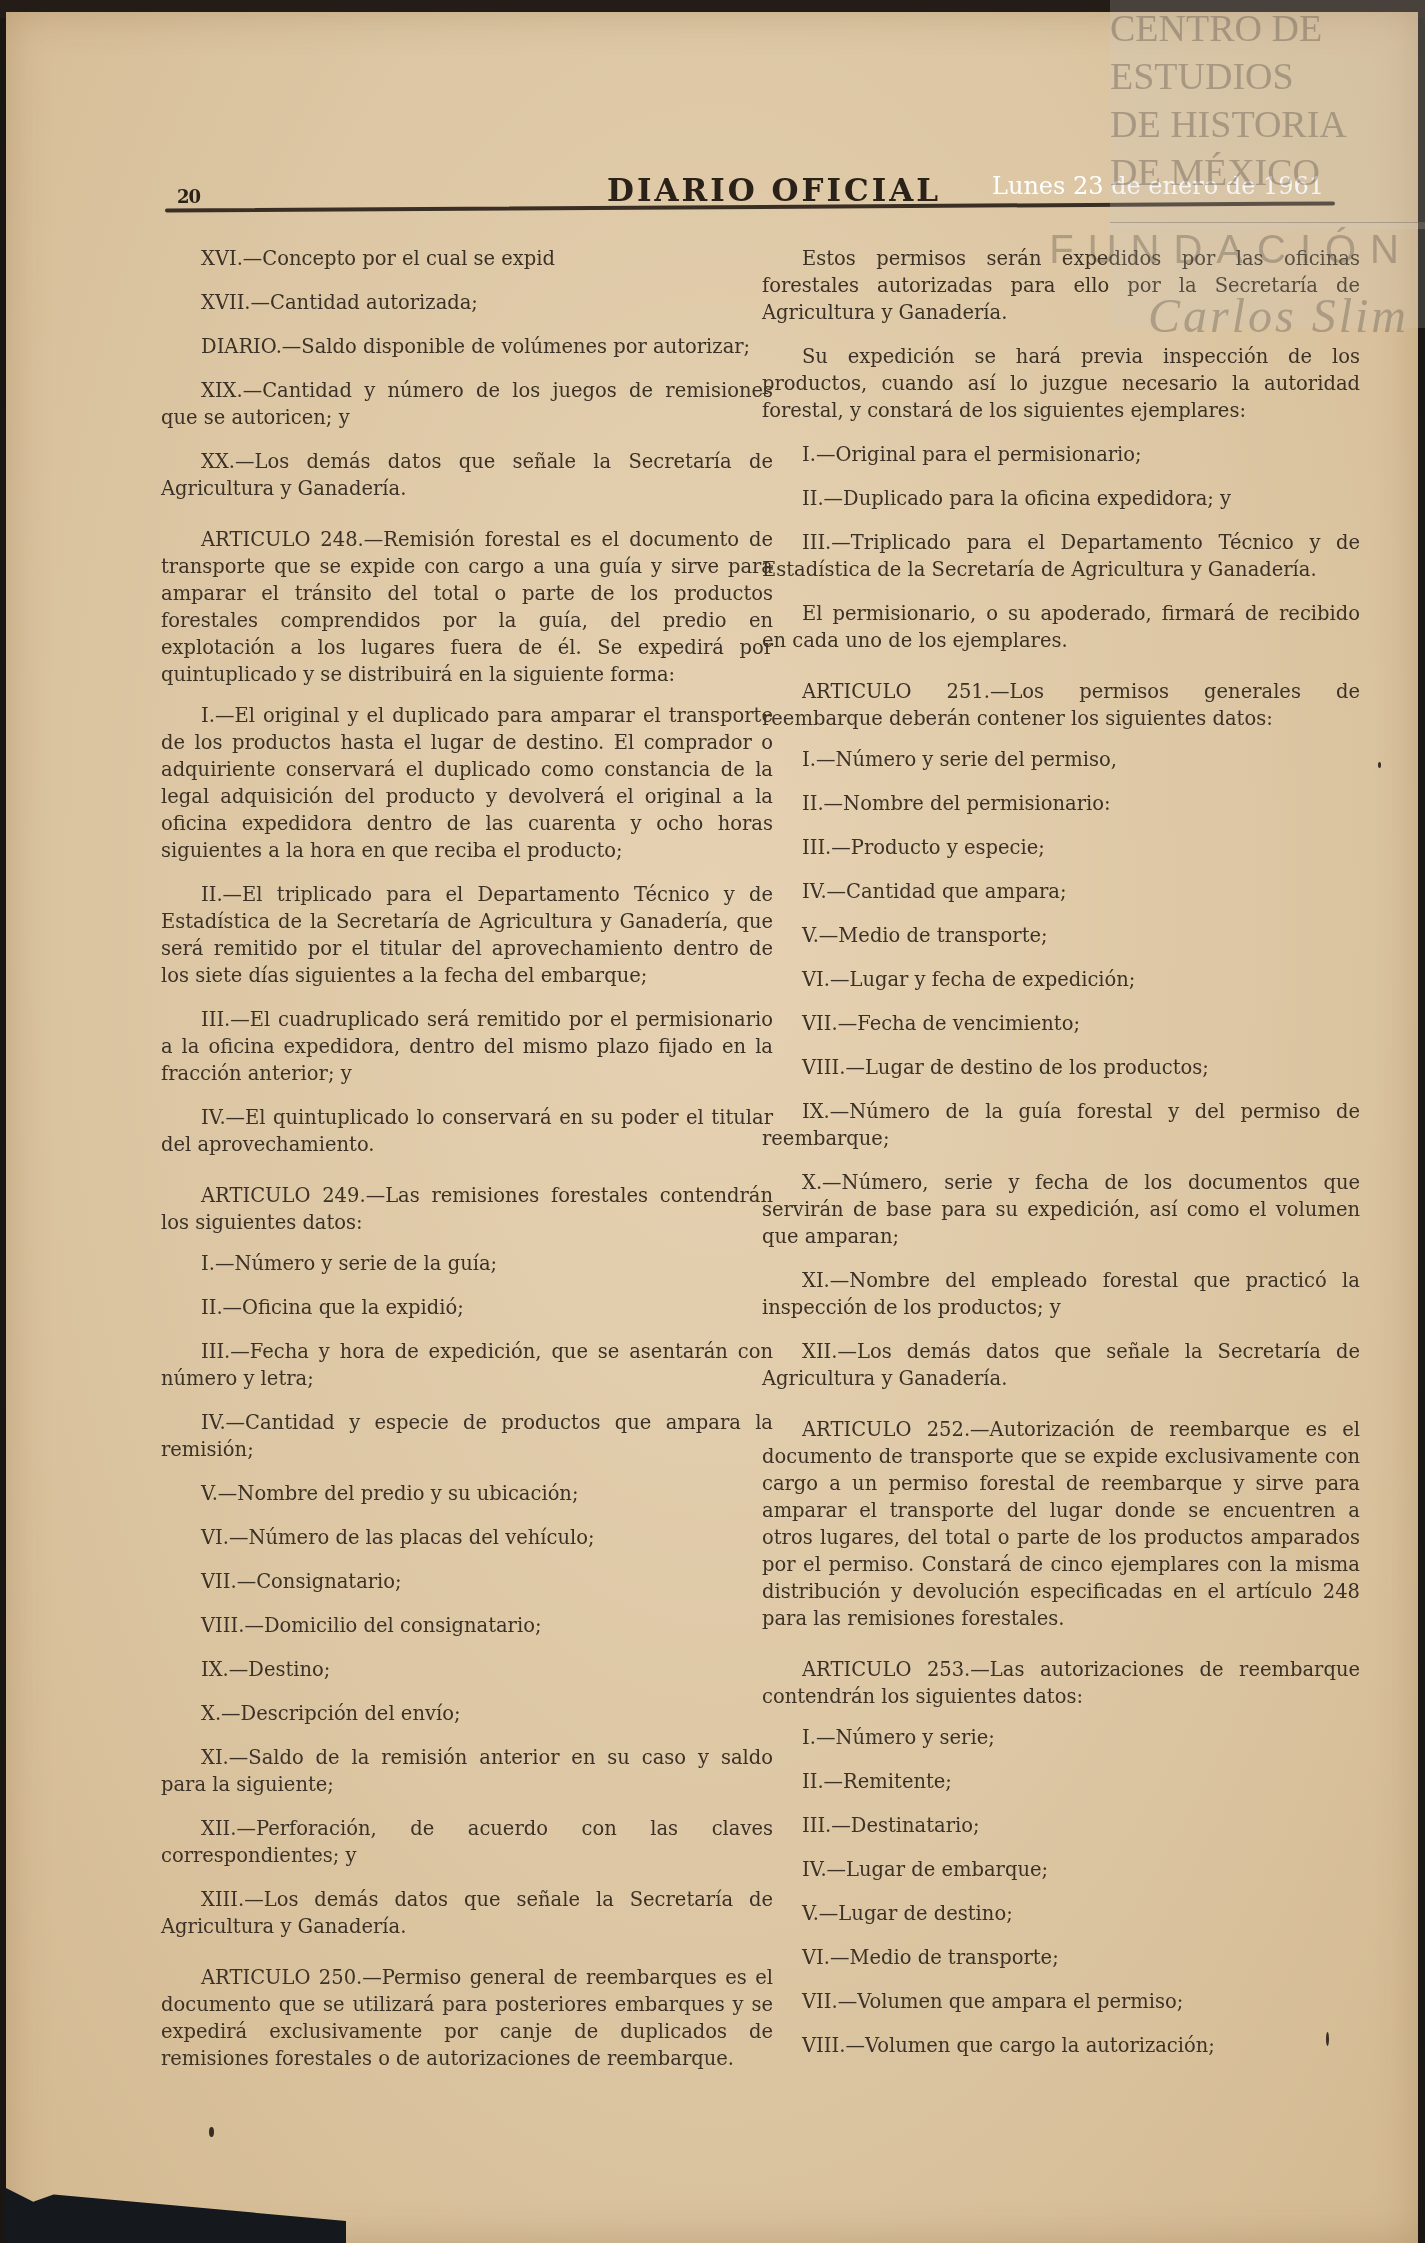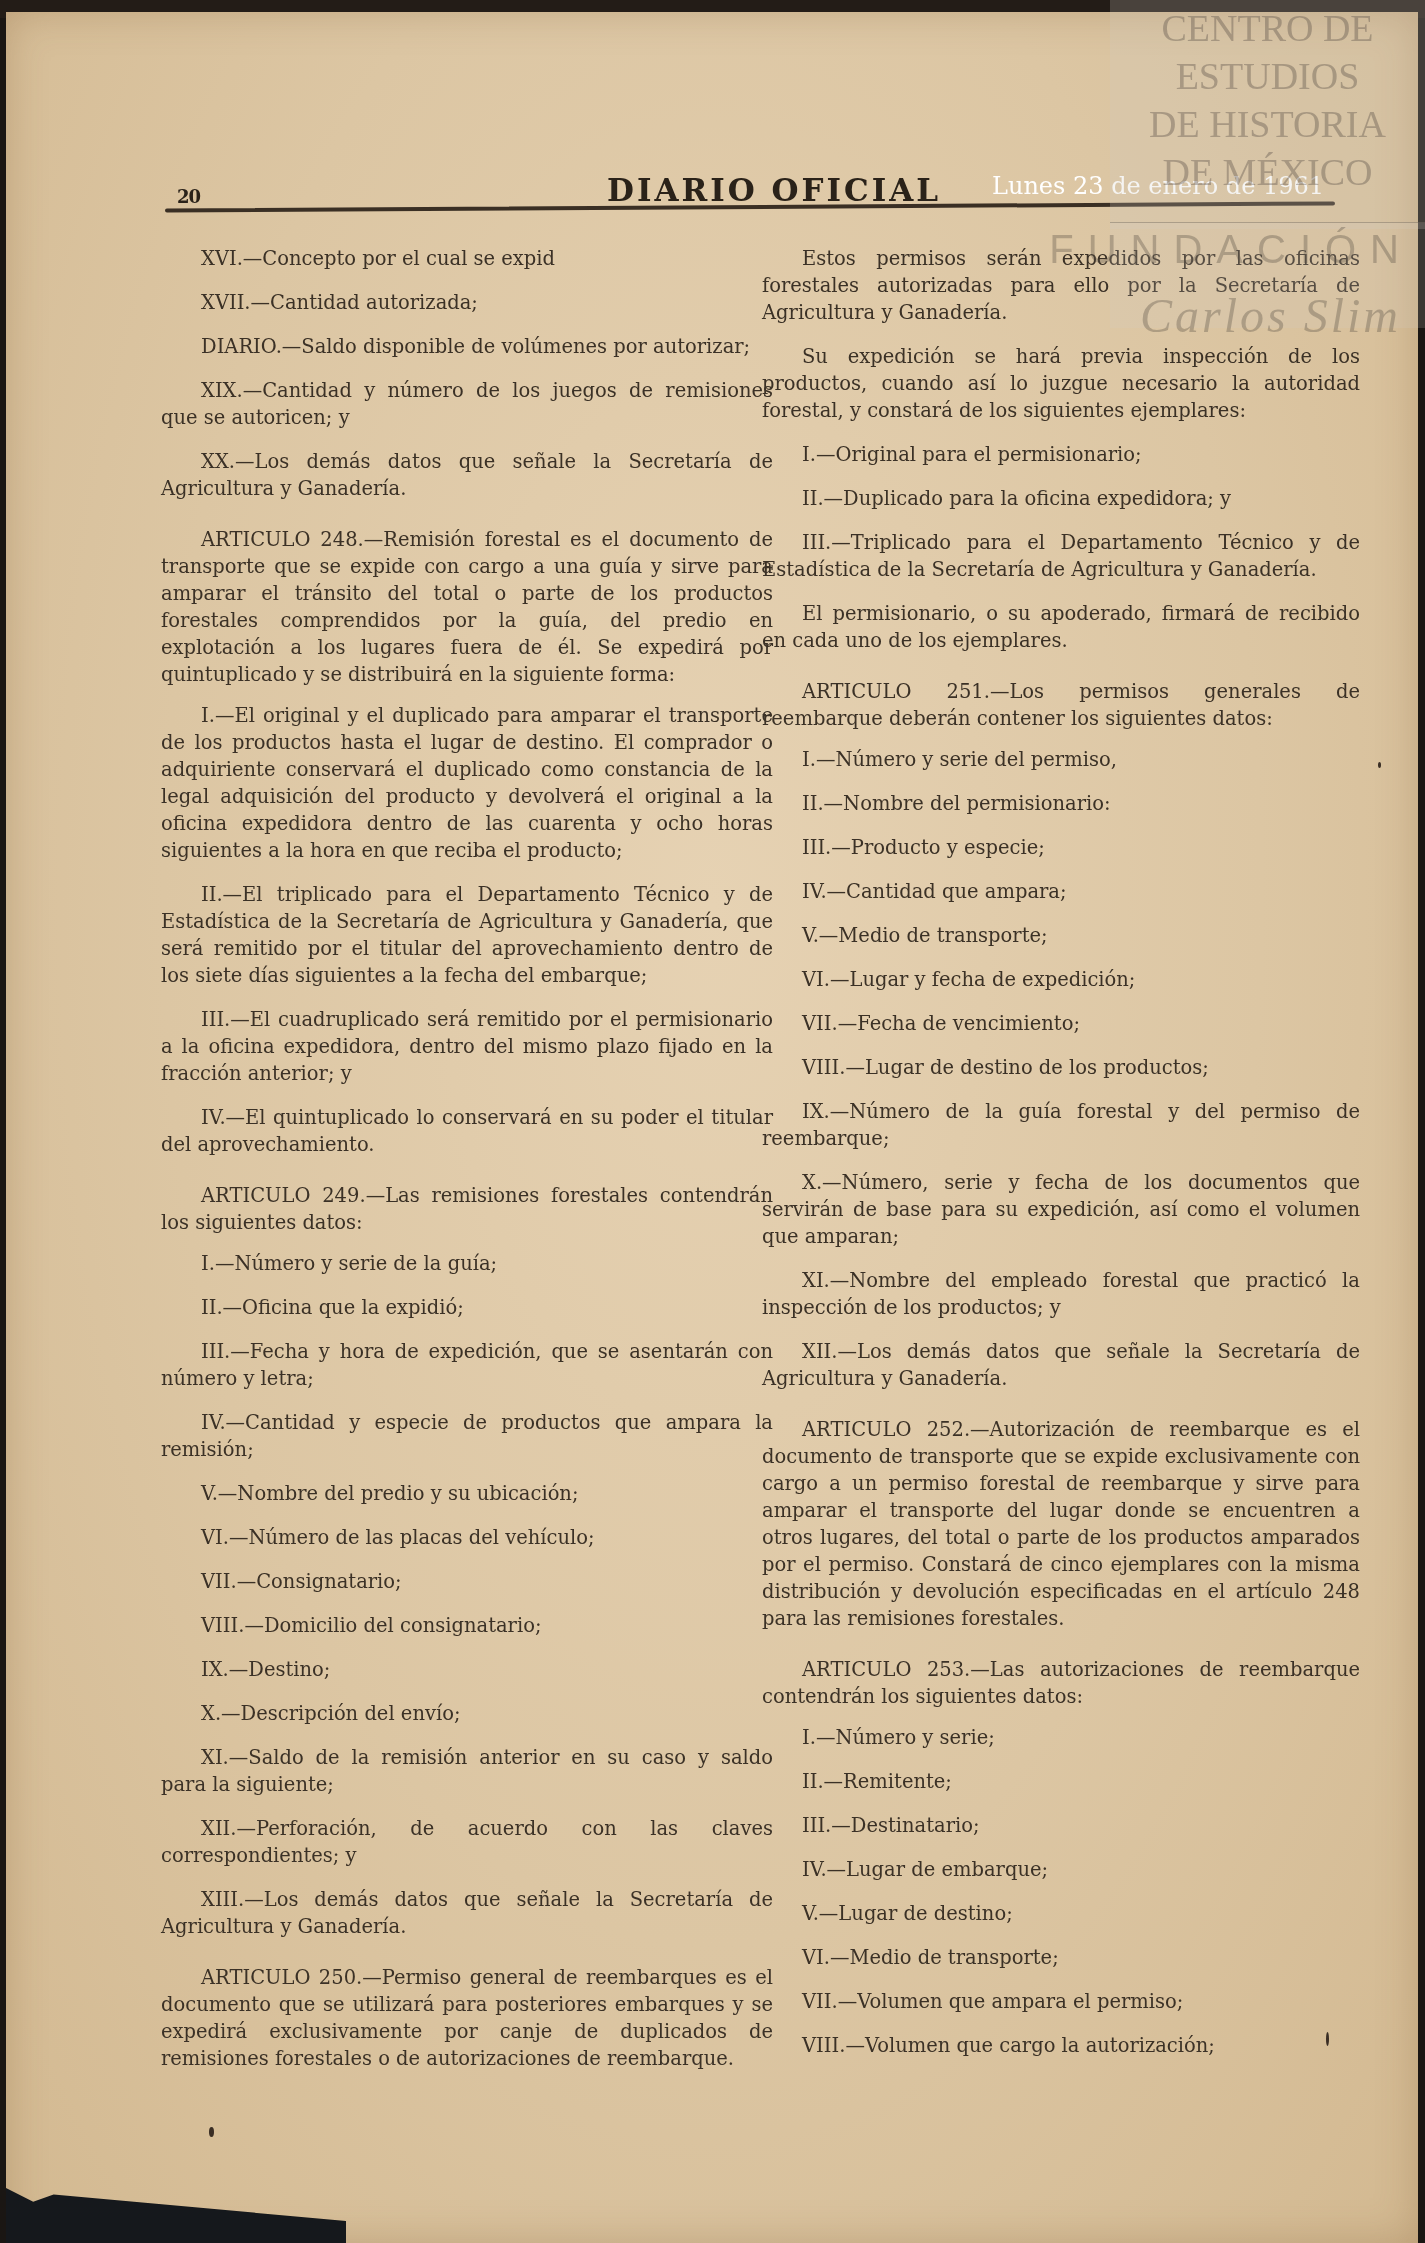--- a/index.html
+++ b/index.html
@@ -35,33 +35,33 @@
   .col-left { left: 145px; margin-left: 16px; }
   .col-right { left: 762px; width: 598px; }
   .para { margin: 0 0 14px 0; text-indent: 40px; }
   .para.item { margin-bottom: 17px; }
   .para.article { margin-top: 24px; }
 
   .watermark {
     position: absolute; right: 0; top: 0; width: 315px; height: 225px;
     background: rgba(210,205,198,0.22);
     color: rgba(90,80,70,0.38);
-    font-family: "Liberation Serif", serif; text-align: center;
+    font-family: "Liberation Serif", serif; text-align: left;
     font-size: 38px; line-height: 48px; padding-top: 4px;
   }
   .watermark-band {
     position: absolute; right: 0; top: 222px; width: 315px; height: 105px;
     background: rgba(210,205,198,0.18); border-top: 1px solid rgba(90,80,70,0.35);
   }
   .watermark-fundacion {
     position: absolute; right: 12px; top: 227px; font-family: Liberation Sans, sans-serif;
     font-size: 40px; letter-spacing: 14px; color: rgba(90,80,70,0.35);
   }
   .watermark-signature {
-    position: absolute; right: 24px; top: 288px; font-family: "Liberation Serif", serif;
+    position: absolute; right: 16px; top: 288px; font-family: "Liberation Serif", serif;
     font-style: italic; font-size: 48px; color: rgba(90,80,70,0.35); letter-spacing: 3px;
   }
   .speck { position: absolute; background: #3a2e24; border-radius: 50%; }
 </style>
 </head>
 <body>
 
 <div class="top-band"></div>
 
 <div class="page">

